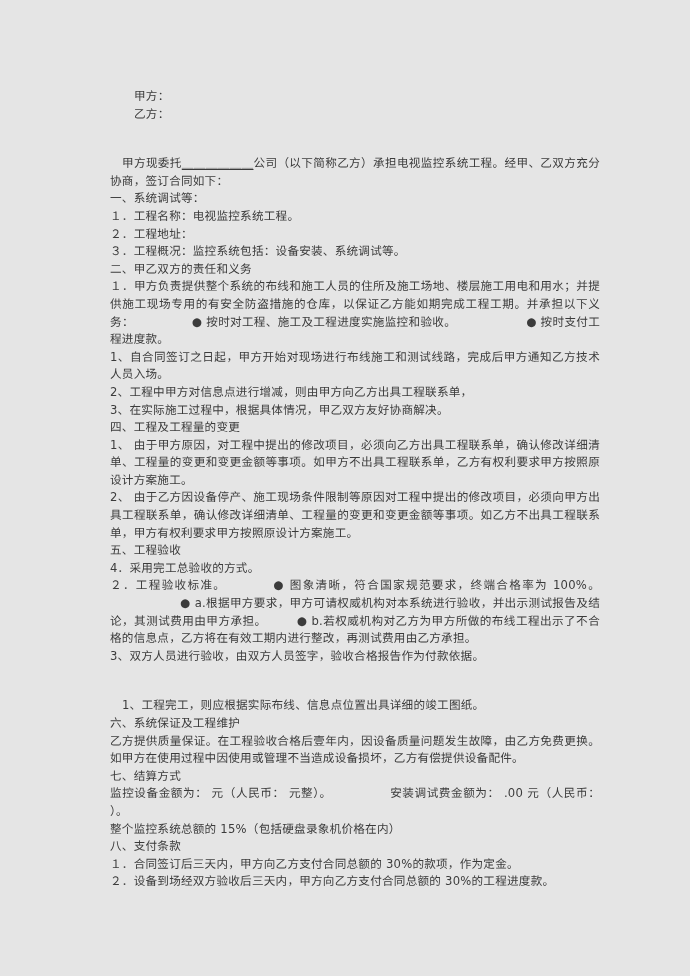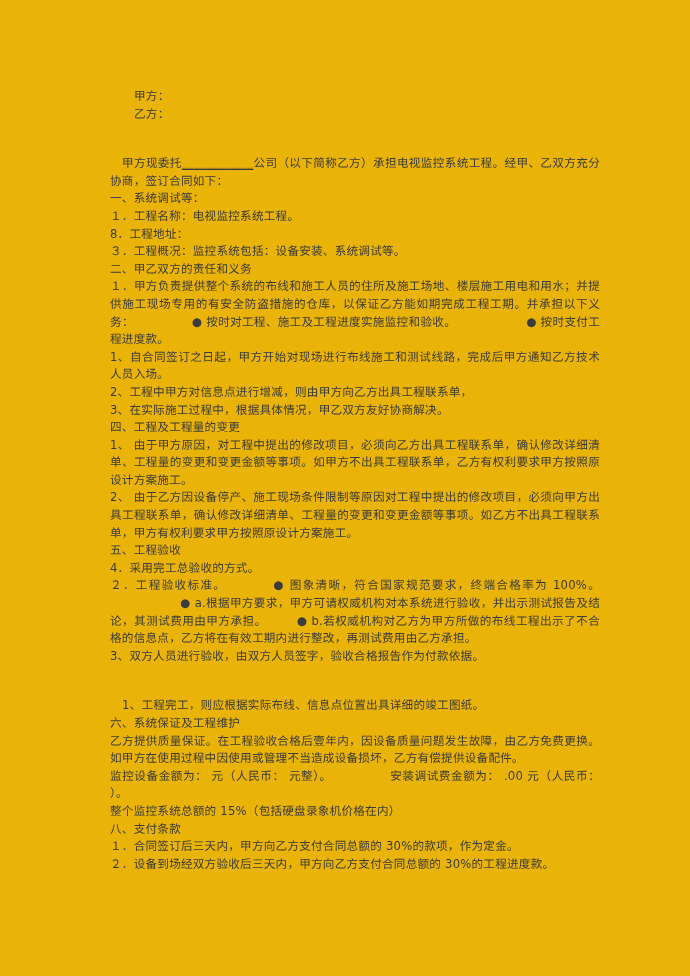--- a/index.html
+++ b/index.html
@@ -15,21 +15,21 @@
     font-family: "DejaVu Sans", "Liberation Sans", sans-serif;
     color: #3b3b3b;
     overflow: hidden;
   }
   .page {
     position: absolute;
     left: 0;
     top: 0;
     width: 690px;
     height: 976px;
-    background: #eab308;
+    background: #e5e5e5;
   }
   .doc-body {
     position: absolute;
     left: 110px;
     top: 88px;
     width: 490px;
   }
   .p {
     font-size: 11.6px;
     line-height: 17.6px;
@@ -62,21 +62,21 @@
 <div class="page">
   <div class="doc-body">
 
     <p class="p indent2">甲方：</p>
     <p class="p indent2">乙方：</p>
 
     <p class="p indent1"><span>甲方现委托</span><span class="u-blank">＿＿＿＿＿＿</span><span>公司（以下简称乙方）承担电视监控系统工程。经甲、乙双方充分协商，签订合同如下：</span></p>
 
     <p class="p">一、系统调试等：</p>
     <p class="p">１．工程名称：电视监控系统工程。</p>
-    <p class="p">8．工程地址：</p>
+    <p class="p">２．工程地址：</p>
     <p class="p">３．工程概况：监控系统包括：设备安装、系统调试等。</p>
 
     <p class="p">二、甲乙双方的责任和义务</p>
     <p class="p"><span>１．甲方负责提供整个系统的布线和施工人员的住所及施工场地、楼层施工用电和用水；并提供施工现场专用的有安全防盗措施的仓库，以保证乙方能如期完成工程工期。并承担以下义务：</span><span class="gap-lg"></span><span class="bullet">●&nbsp;</span><span>按时对工程、施工及工程进度实施监控和验收。</span><span class="gap-xl"></span><span class="bullet">●&nbsp;</span><span>按时支付工程进度款。</span></p>
 
     <p class="p">1、自合同签订之日起，甲方开始对现场进行布线施工和测试线路，完成后甲方通知乙方技术人员入场。</p>
     <p class="p">2、工程中甲方对信息点进行增减，则由甲方向乙方出具工程联系单，</p>
     <p class="p">3、在实际施工过程中，根据具体情况，甲乙双方友好协商解决。</p>
 
     <p class="p">四、工程及工程量的变更</p>
@@ -85,20 +85,21 @@
 
     <p class="p">五、工程验收</p>
     <p class="p">4．采用完工总验收的方式。</p>
     <p class="p"><span>２．工程验收标准。</span><span class="gap-md"></span><span class="bullet">●&nbsp;</span><span>图象清晰，符合国家规范要求，终端合格率为 100%。</span><span class="gap-xl"></span><span class="bullet">●&nbsp;</span><span>a.根据甲方要求，甲方可请权威机构对本系统进行验收，并出示测试报告及结论，其测试费用由甲方承担。</span><span class="gap-sm"></span><span class="bullet">●&nbsp;</span><span>b.若权威机构对乙方为甲方所做的布线工程出示了不合格的信息点，乙方将在有效工期内进行整改，再测试费用由乙方承担。</span></p>
     <p class="p">3、双方人员进行验收，由双方人员签字，验收合格报告作为付款依据。</p>
     <p class="p indent1">1、工程完工，则应根据实际布线、信息点位置出具详细的竣工图纸。</p>
 
     <p class="p">六、系统保证及工程维护</p>
     <p class="p">乙方提供质量保证。在工程验收合格后壹年内，因设备质量问题发生故障，由乙方免费更换。如甲方在使用过程中因使用或管理不当造成设备损坏，乙方有偿提供设备配件。</p>
 
+    <p class="p">七、结算方式</p>
     <p class="p"><span>监控设备金额为：  元（人民币：  元整）。</span><span class="gap-lg"></span><span>安装调试费金额为： .00 元（人民币：  ）。</span></p>
     <p class="p">整个监控系统总额的 15%（包括硬盘录象机价格在内）</p>
 
     <p class="p">八、支付条款</p>
     <p class="p">１．合同签订后三天内，甲方向乙方支付合同总额的 30%的款项，作为定金。</p>
     <p class="p">２．设备到场经双方验收后三天内，甲方向乙方支付合同总额的 30%的工程进度款。</p>
 
   </div>
 </div>
 

